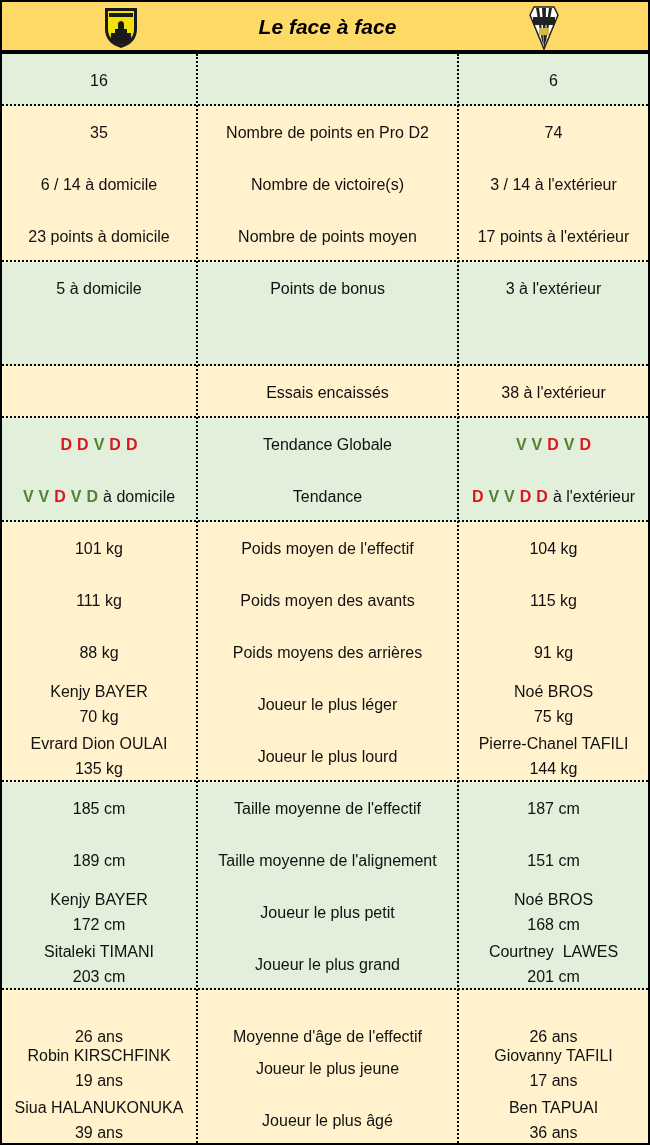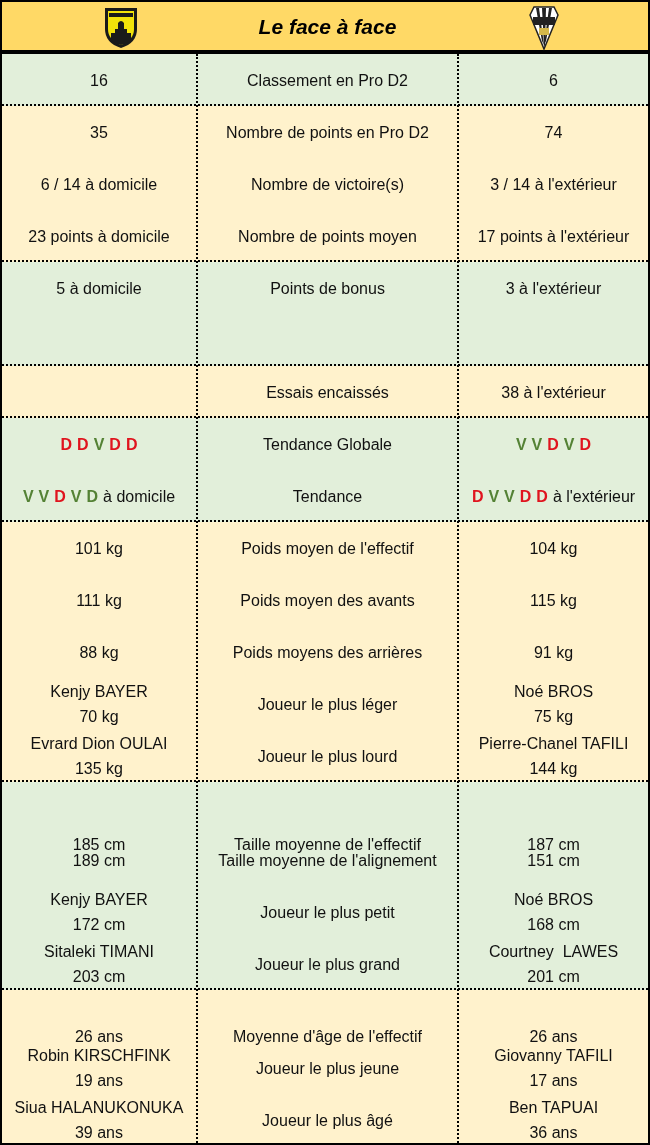--- a/index.html
+++ b/index.html
@@ -60,21 +60,20 @@
         <path d="M13 3 L17 3 L16 40 L15 42 Z" fill="#222"></path>
         <path d="M20 3 L23 3 L17 36 L15 40 Z" fill="#222"></path>
         <rect x="4" y="12" width="22" height="8" fill="#222"></rect>
         <rect x="10" y="23" width="10" height="7" fill="#d4b84a"></rect>
       </svg>
     </div>
   </div>
 
   <div class="row" style="top:52px;">
     <div class="cell c1">16</div>
-    <div class="cell c2">Classement en Pro D2</div>
     <div class="cell c3">6</div>
   </div>
 
   <div class="row" style="top:104px;">
     <div class="cell c1">35</div>
     <div class="cell c2">Nombre de points en Pro D2</div>
     <div class="cell c3">74</div>
   </div>
   <div class="row" style="top:156px;">
     <div class="cell c1">6 / 14 à domicile</div>
@@ -166,21 +165,21 @@
       <div>Evrard Dion OULAI</div>
       <div>135 kg</div>
     </div>
     <div class="cell c2">Joueur le plus lourd</div>
     <div class="cell c3 two">
       <div>Pierre-Chanel TAFILI</div>
       <div>144 kg</div>
     </div>
   </div>
 
-  <div class="row" style="top:780px;margin-top:36px;">
+  <div class="row" style="top:780px;">
     <div class="cell c1">185 cm</div>
     <div class="cell c2">Taille moyenne de l'effectif</div>
     <div class="cell c3">187 cm</div>
   </div>
   <div class="row" style="top:832px;">
     <div class="cell c1">189 cm</div>
     <div class="cell c2">Taille moyenne de l'alignement</div>
     <div class="cell c3">151 cm</div>
   </div>
   <div class="row" style="top:884px;">

